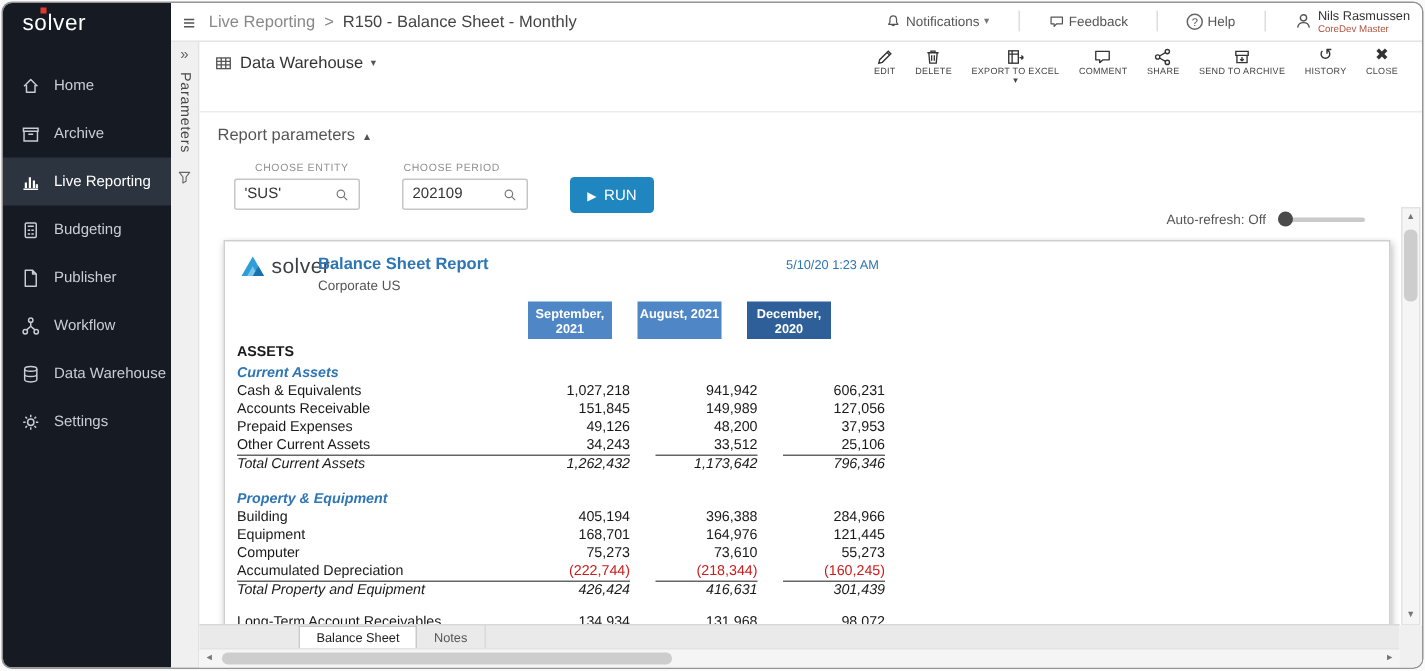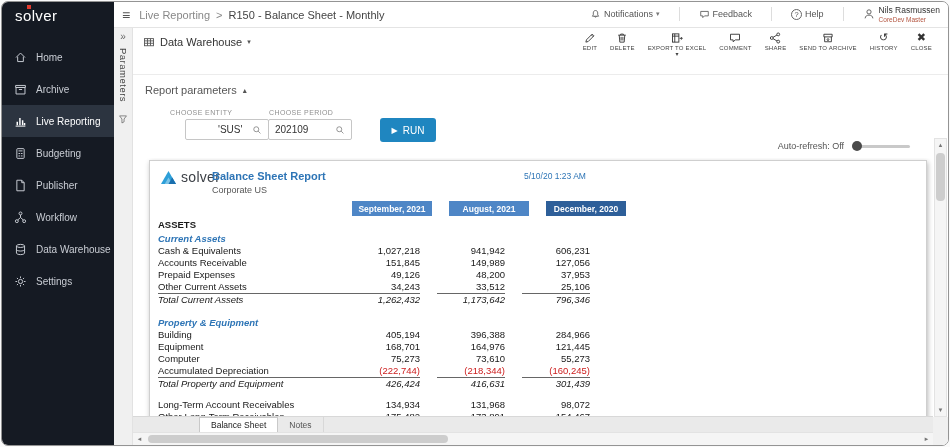--- a/index.html
+++ b/index.html
@@ -60,21 +60,21 @@
 
   .content-divider { position:absolute; top:46px; left:0; right:0; height:1px; background:#ececec; }
 
   .rp-header { position:absolute; top:56px; left:12px; font-size:11px; color:#555; display:flex; gap:6px; align-items:center; cursor:pointer; }
   .rp-caret { font-size:8px; color:#555; }
 
   .field-label { position:absolute; font-size:7px; color:#909090; letter-spacing:.4px; }
   .fl-entity { top:81px; left:37px; }
   .fl-period { top:81px; left:136px; }
   .field { position:absolute; top:91px; width:84px; height:21px; border:1px solid #c6c6c6; border-radius:2px; display:flex; align-items:center; background:#fff; }
-  .f-entity { left:52px;padding-left:26px; }
+  .f-entity { left:23px; }
   .f-period { left:135px; }
   .field input { border:none; outline:none; width:100%; height:100%; padding:0 2px 0 6px; font-size:10px; color:#333; font-family:inherit; background:transparent; }
   .field .sicon { width:16px; flex-shrink:0; color:#777; display:flex; align-items:center; cursor:pointer; }
   .field .sicon svg { width:10px; height:10px; }
 
   .run-btn { position:absolute; top:90px; left:247px; width:56px; height:24px; background:var(--accent,#1f86c0); border-radius:3px; color:#fff; display:flex; align-items:center; justify-content:center; gap:5px; font-size:10px; cursor:pointer; }
   .run-play { font-size:8px; }
 
   .autorefresh { position:absolute; top:113px; right:38px; display:flex; align-items:center; gap:8px; font-size:9px; color:#555; }
   .slider { width:58px; height:3px; background:#c9c9c9; border-radius:2px; position:relative; cursor:pointer; }
@@ -84,21 +84,21 @@
   .card { margin-left:16px; margin-top:2px; width:778px; height:400px; background:#fff; border:1px solid #cfcfcf; box-shadow:1px 2px 5px rgba(0,0,0,.28); position:relative; }
   .card-logo { position:absolute; top:8px; left:10px; display:flex; align-items:center; gap:4px; }
   .card-logo svg { width:17px; height:15px; stroke:none; }
   .card-logo-text { font-size:14px; color:#3c4046; letter-spacing:.3px; }
   .card-title { position:absolute; top:9px; left:62px; font-size:11px; font-weight:bold; color:var(--title-blue,#2e75b6); }
   .card-sub { position:absolute; top:24px; left:62px; font-size:9px; color:#555; }
   .card-date { position:absolute; top:10px; left:365px; width:80px; text-align:center; font-size:8.5px; color:var(--title-blue,#2e75b6); white-space:nowrap; }
 
   .tablehead { display:flex; padding-left:8px; margin-top:40px; }
   .h-label { width:194px; }
-  .h-cell { width:80px; margin-right:17px; background:var(--header-blue,#4e86c6); color:#fff; font-size:8.5px; font-weight:bold; text-align:center; padding:2.5px 0; }
+  .h-cell { width:56px; margin-right:17px; background:var(--header-blue,#4e86c6); color:#fff; font-size:8.5px; font-weight:bold; text-align:center; padding:2.5px 0; }
   .h-cell.dark { background:var(--header-dark-blue,#2e5f99); }
   .tbody { margin-top:3px; }
   .trow { display:flex; padding-left:8px; font-size:9.5px; line-height:12px; color:#191919; }
   .tlabel { width:194px; white-space:nowrap; }
   .tval { width:68px; margin-right:17px; text-align:right; }
   .t-section .tlabel { font-weight:bold; }
   .t-subsection { margin-top:2px; }
   .t-subsection .tlabel { color:var(--title-blue,#2e75b6); font-style:italic; font-weight:bold; }
   .t-total { font-style:italic; }
   .t-total .tlabel, .t-total .tval { border-top:1px solid #666; }

